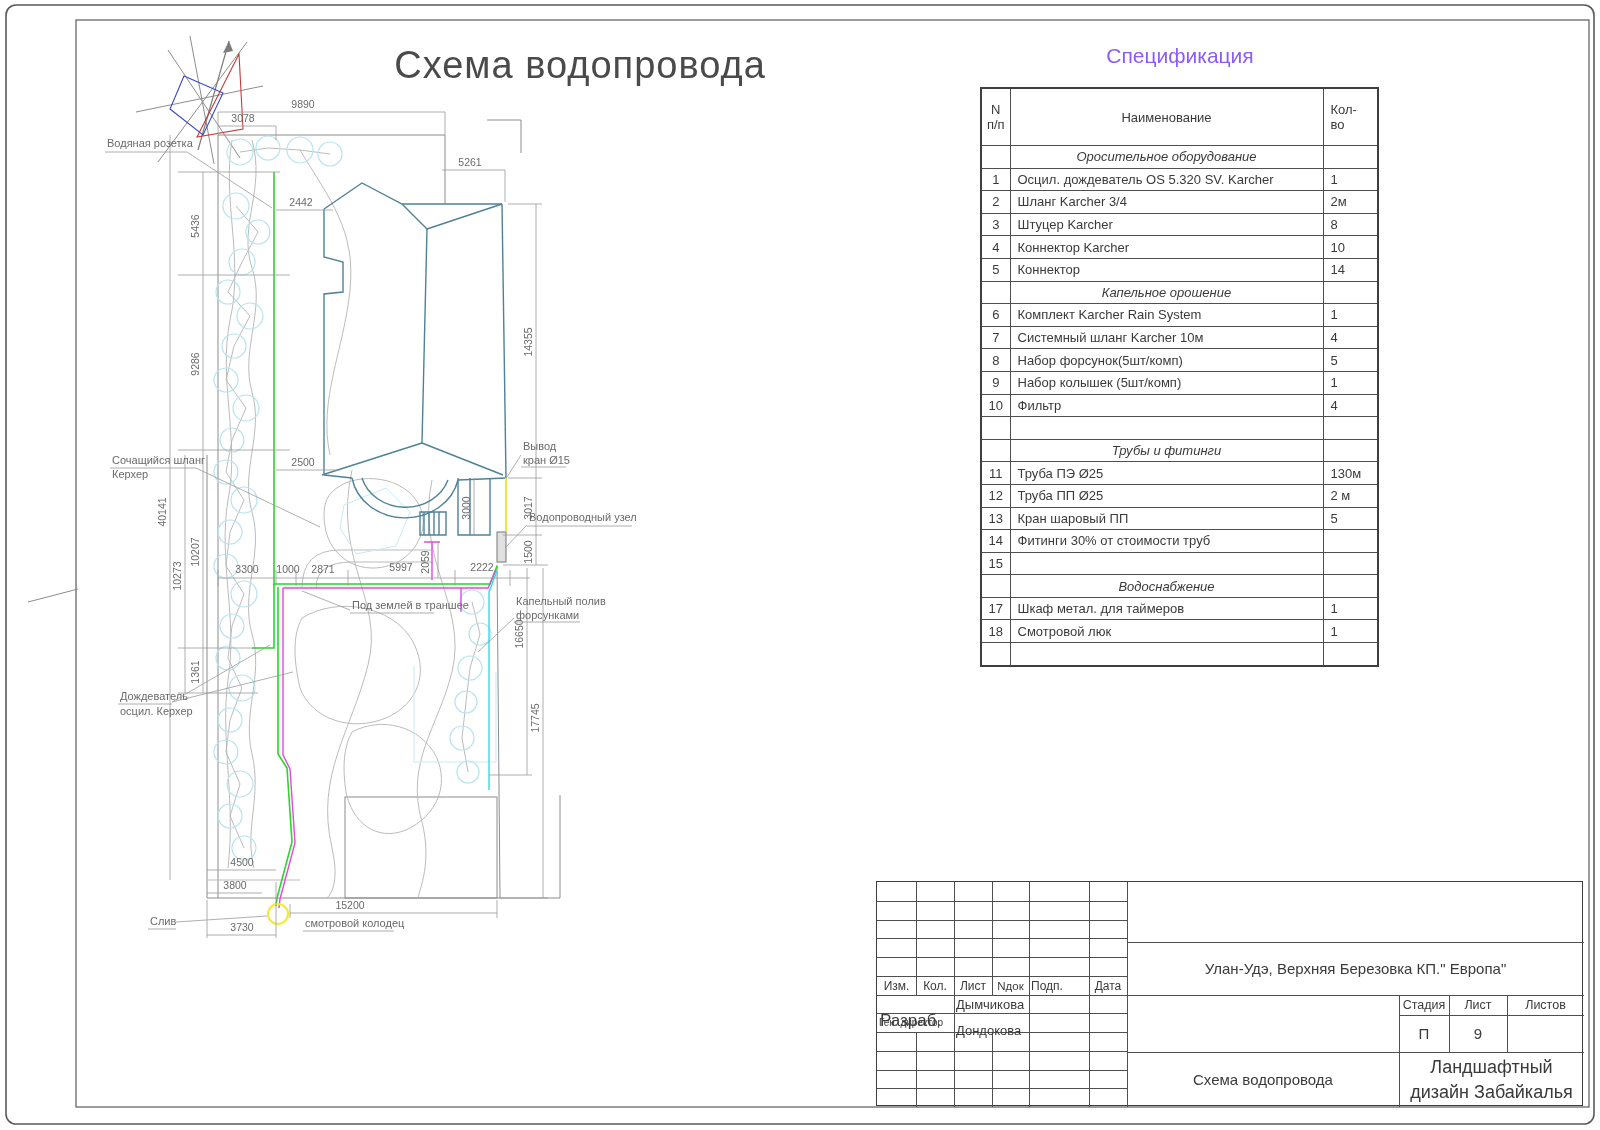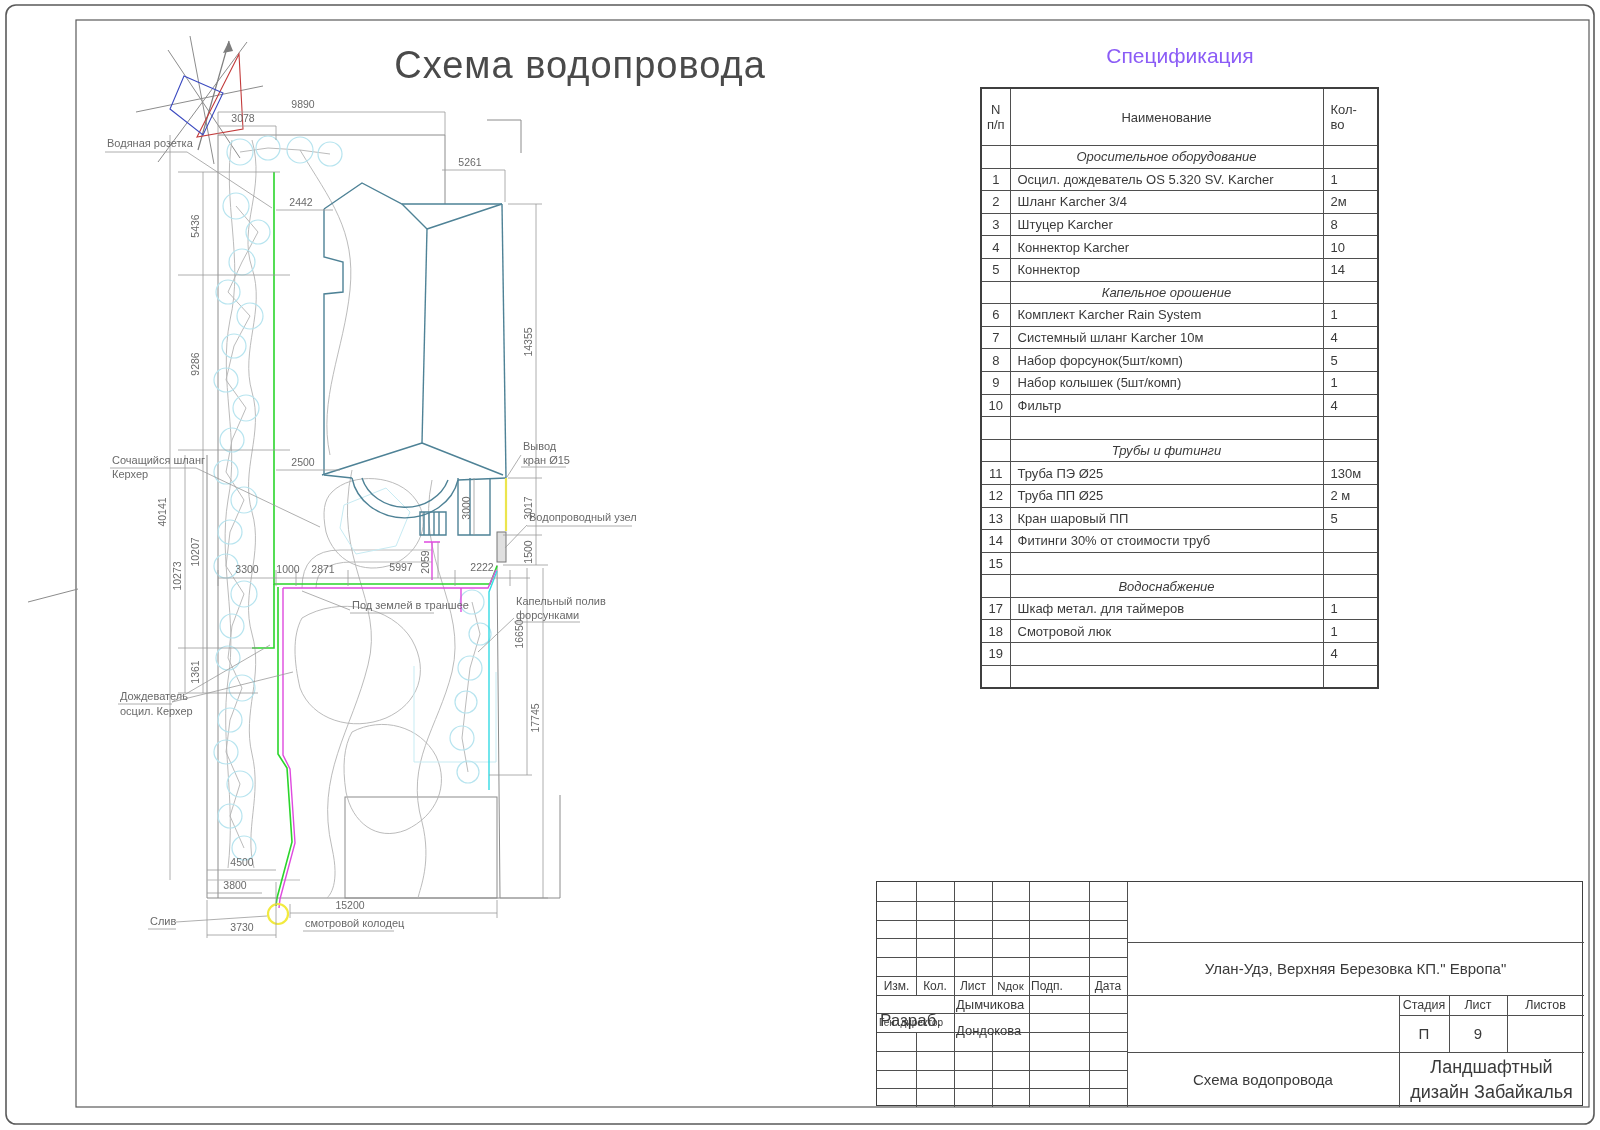--- a/index.html
+++ b/index.html
@@ -415,25 +415,20 @@
           <td class="c-num">17</td>
           <td class="c-name">Шкаф метал. для таймеров</td>
           <td class="c-qty">1</td>
         </tr>
         <tr>
           <td class="c-num">18</td>
           <td class="c-name">Смотровой люк</td>
           <td class="c-qty">1</td>
         </tr>
         <tr>
-          <td class="c-num">19</td>
-          <td class="c-name"></td>
-          <td class="c-qty">4</td>
-        </tr>
-        <tr>
           <td class="c-num"></td>
           <td class="c-name"></td>
           <td class="c-qty"></td>
         </tr>
       </tbody>
 </table>
 
 <div id="tb">
 
   <div class="vl" style="left:250px;top:0;height:225px"></div>

